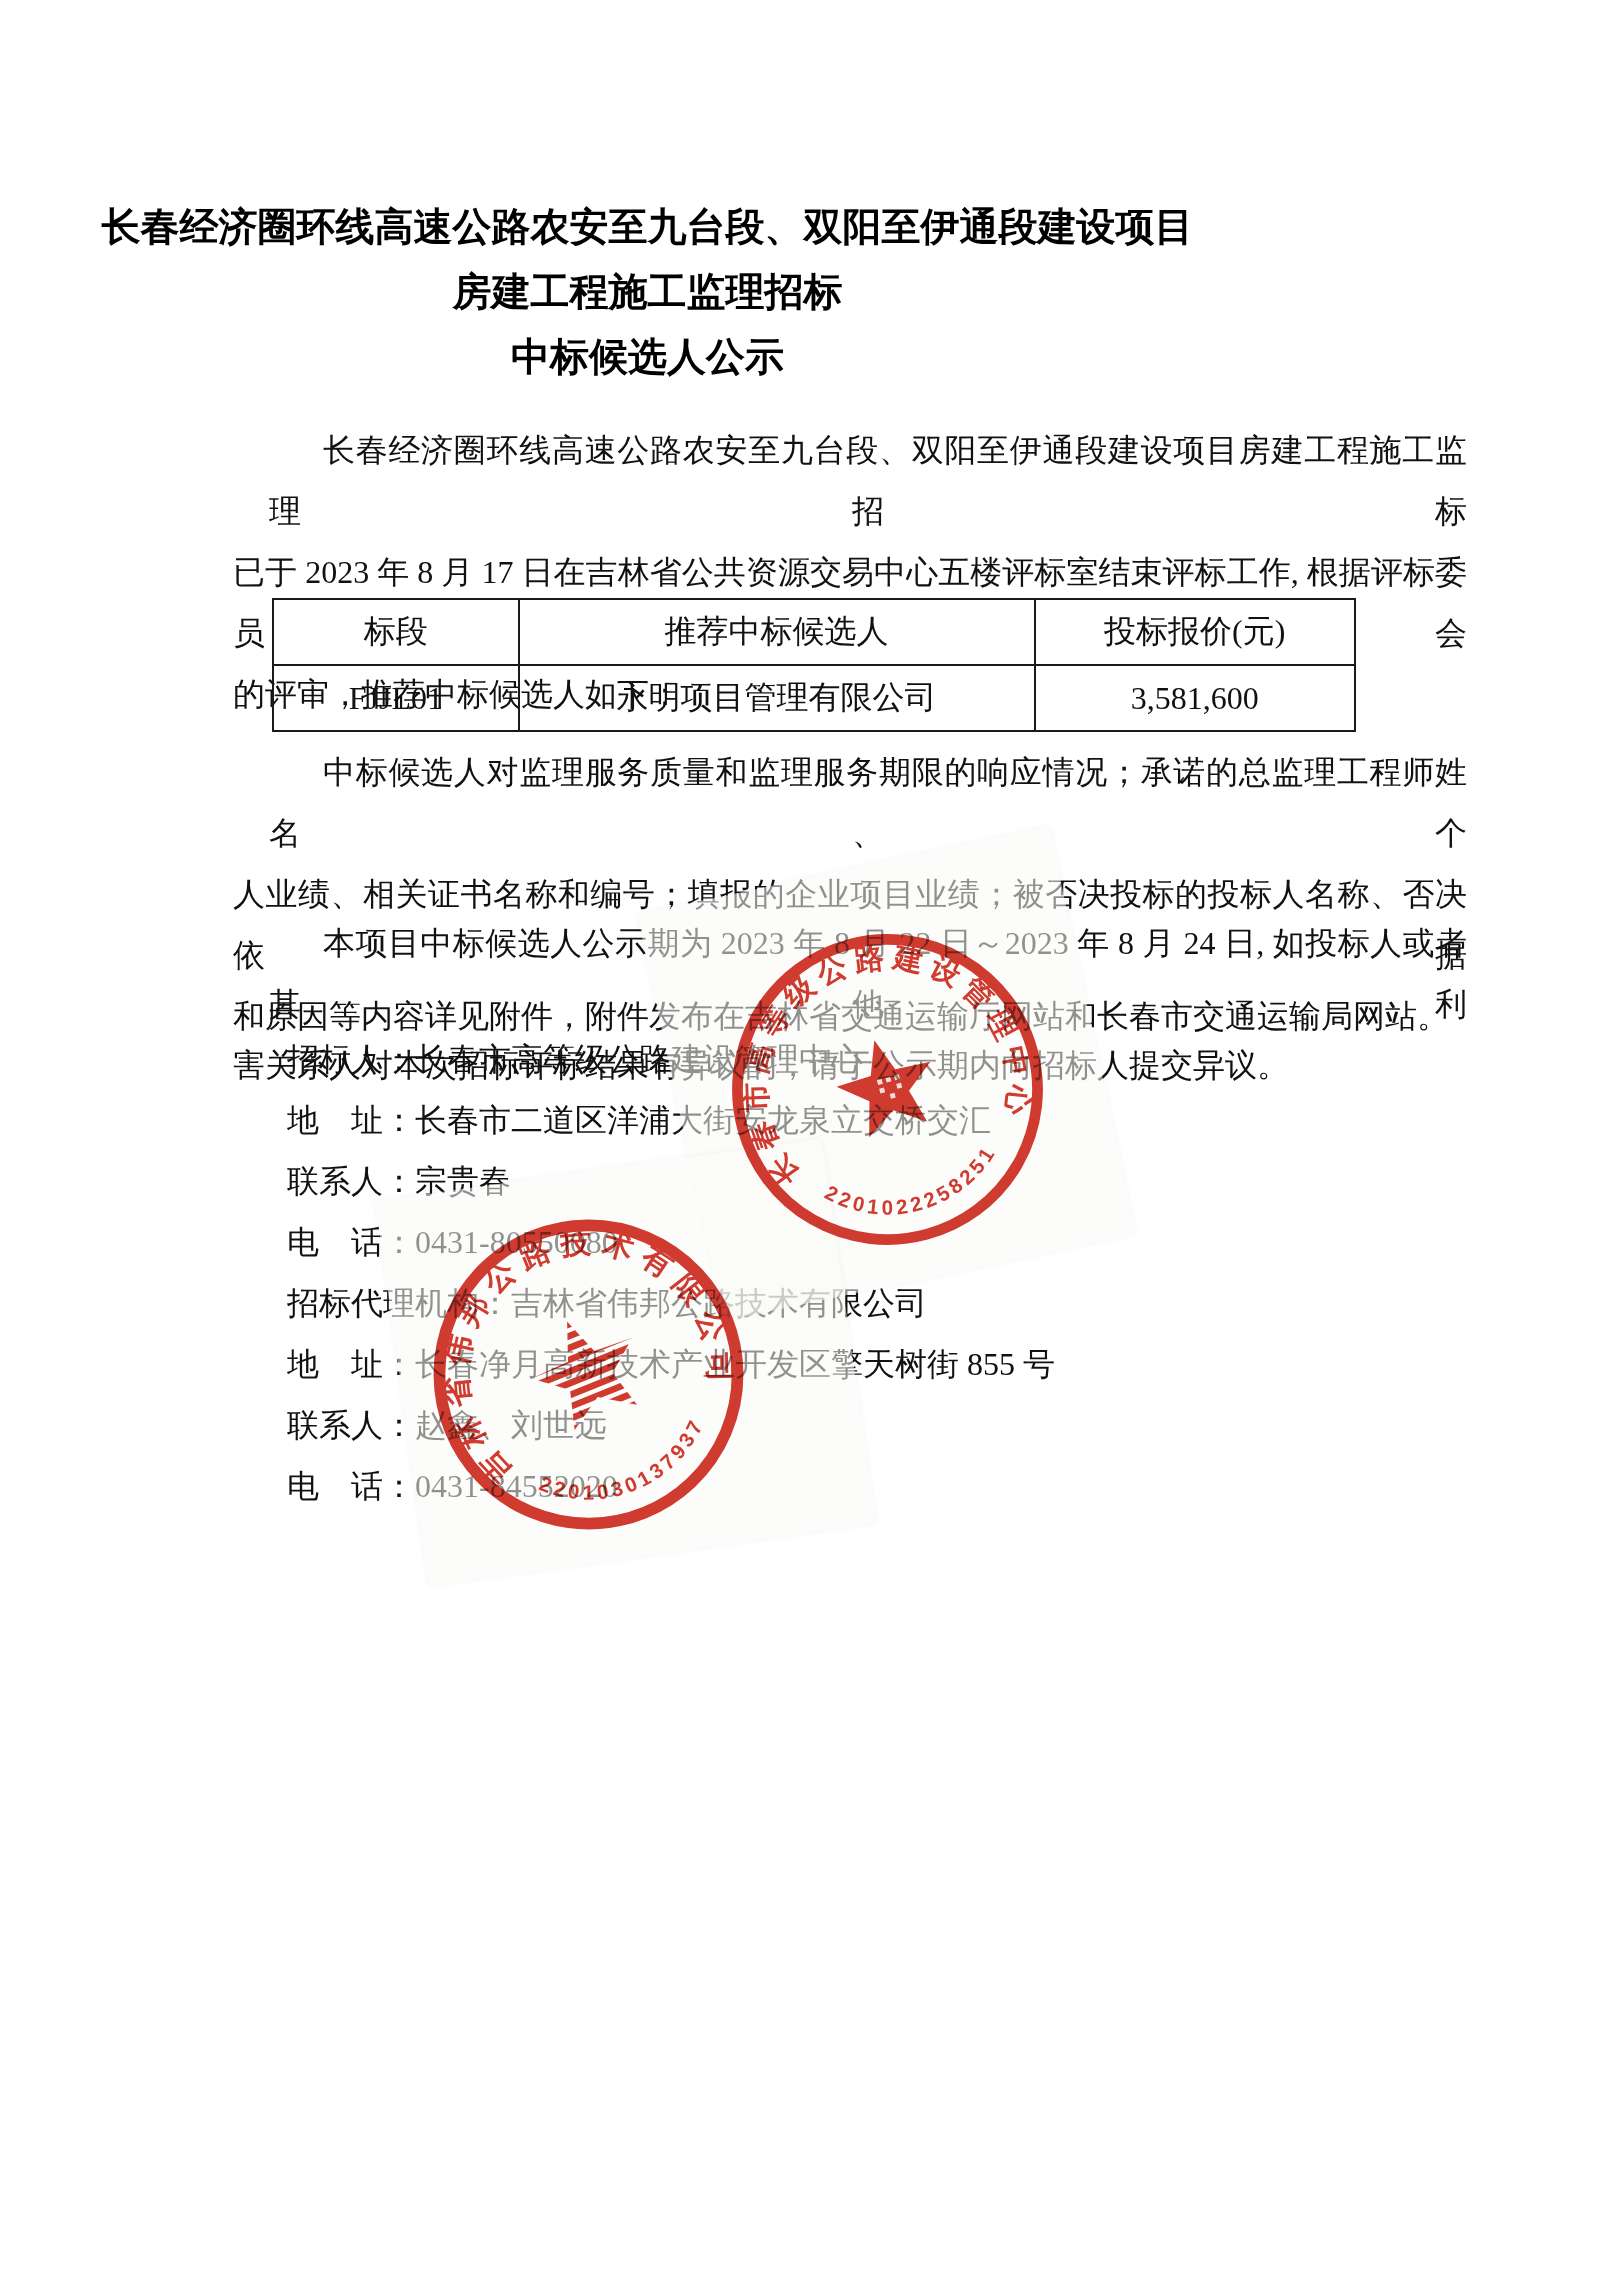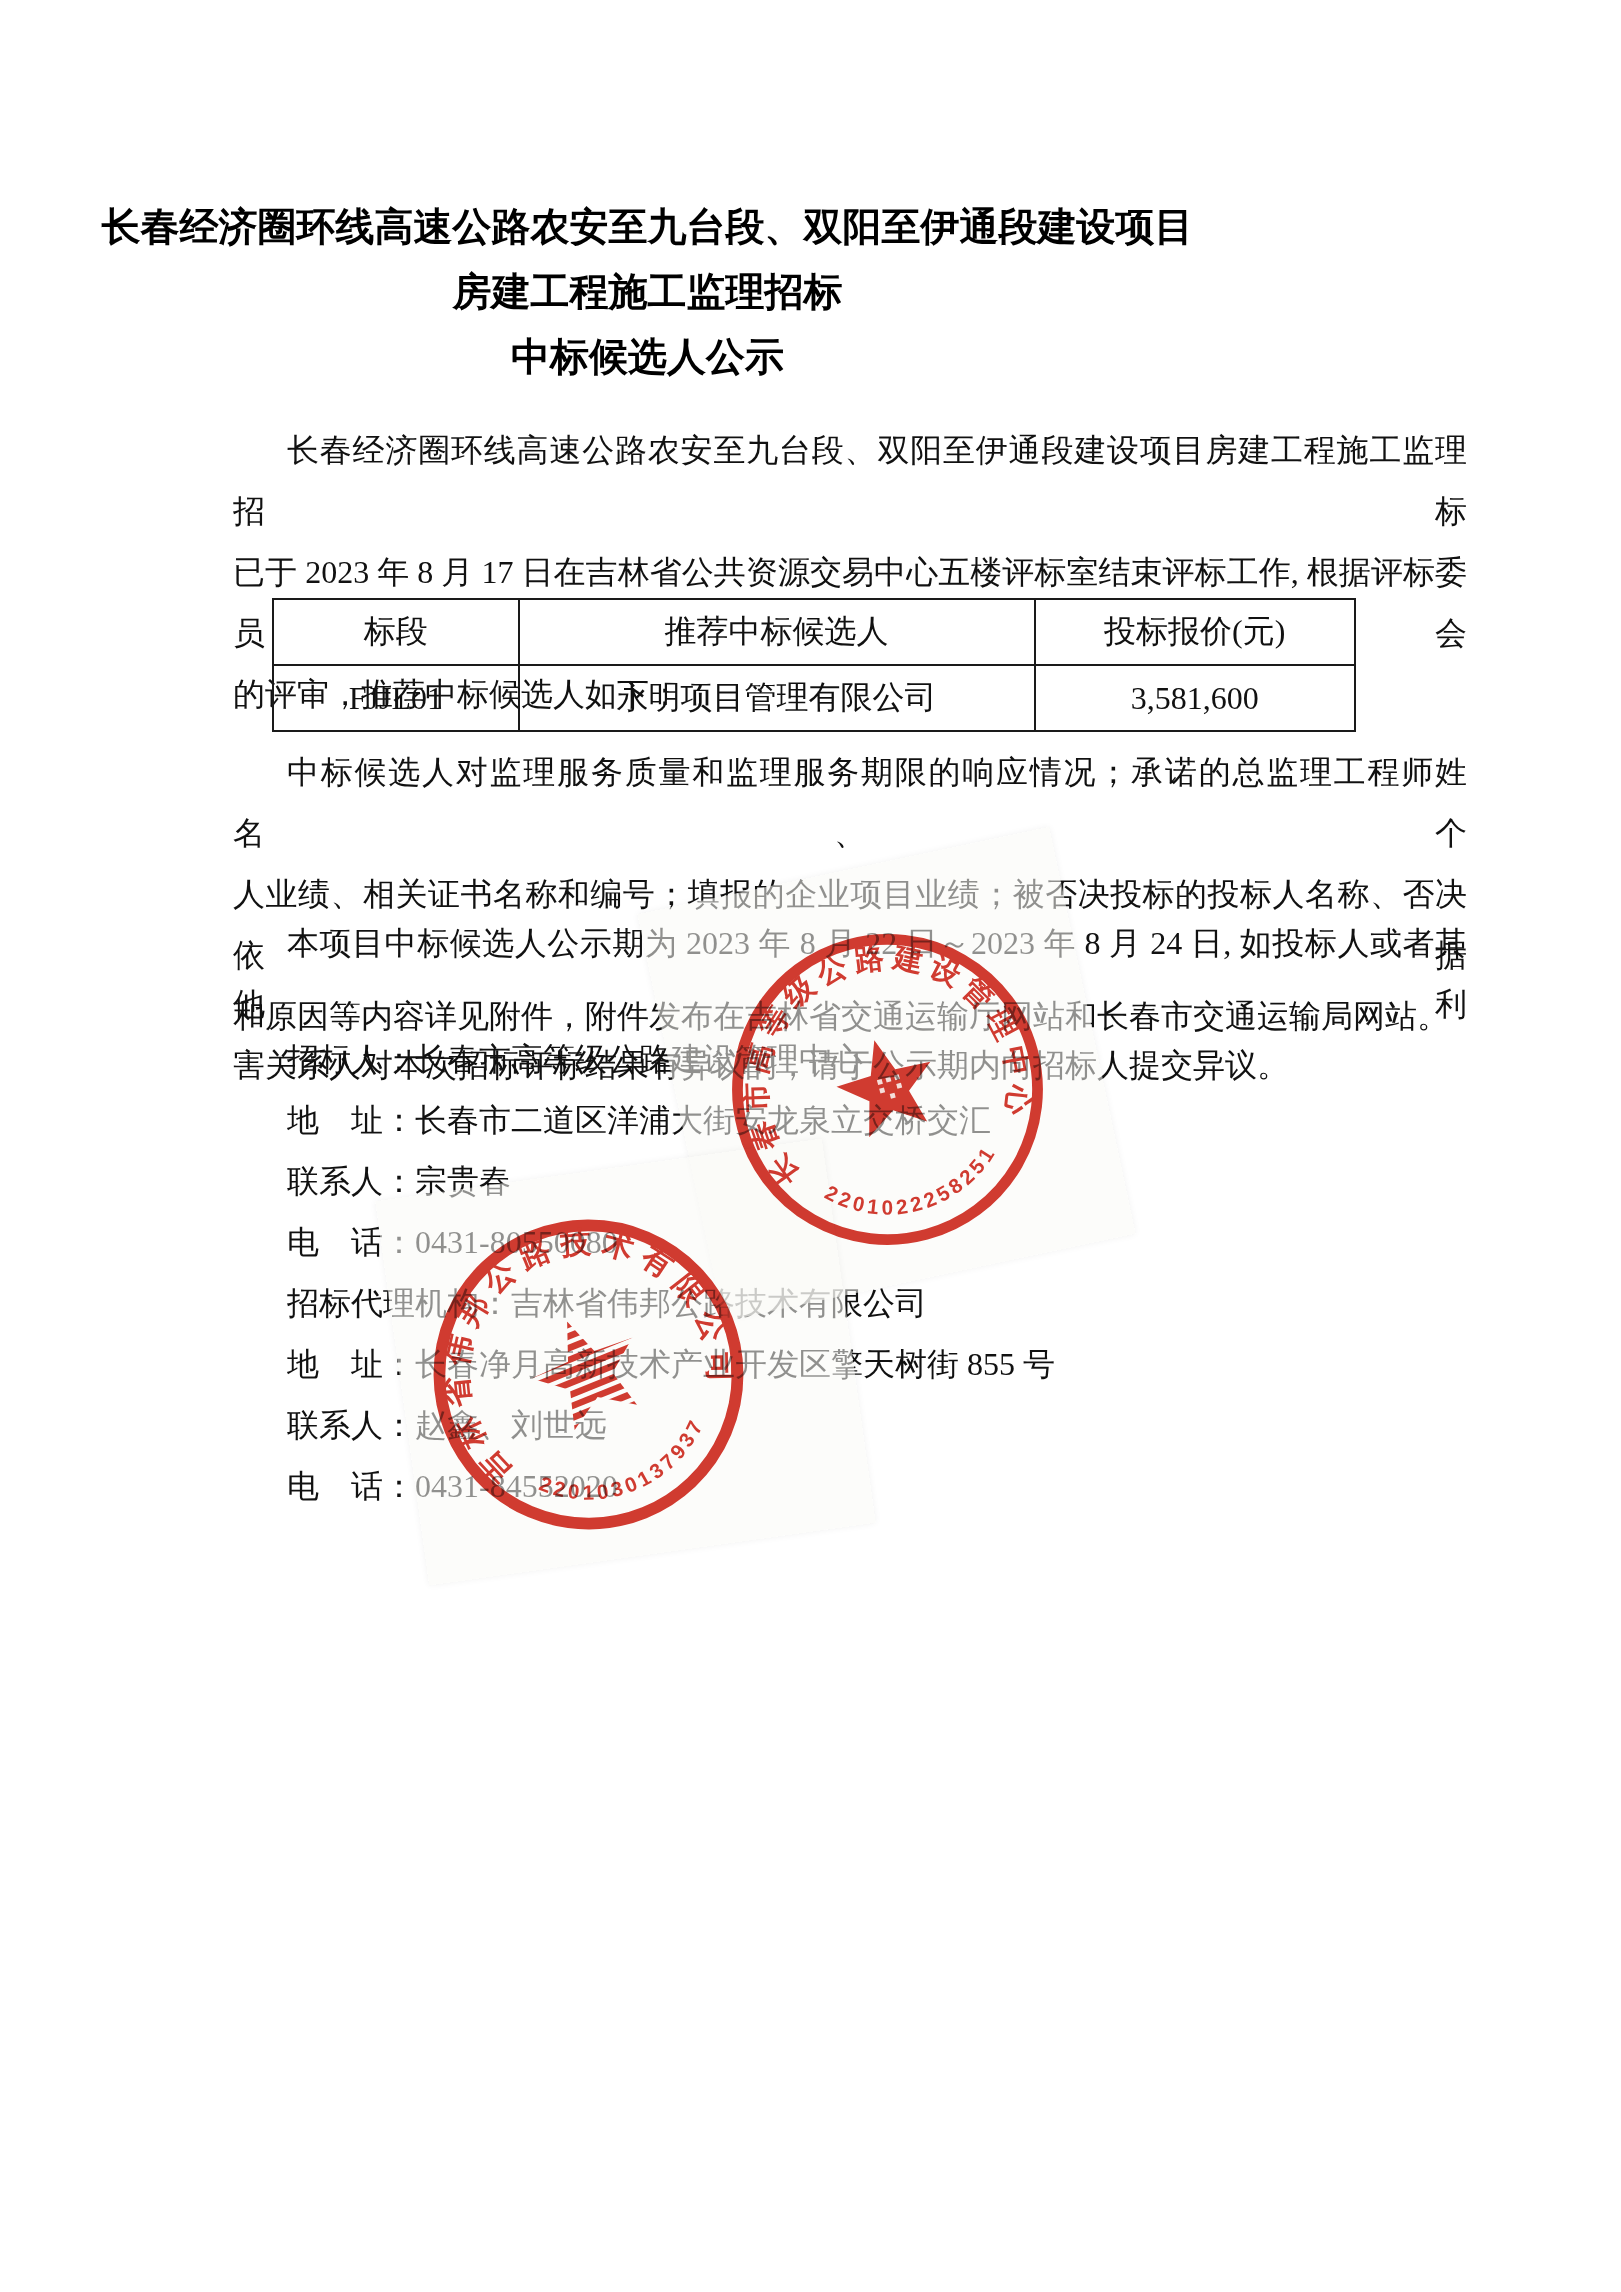--- a/index.html
+++ b/index.html
@@ -18,21 +18,21 @@
     font-family:"Liberation Sans","DejaVu Sans",sans-serif;
     font-weight:bold;font-size:39px;line-height:65px;color:#000;
     margin:0;
   }
   .para{
     position:absolute;left:233px;width:1234px;
     font-size:32px;line-height:61px;
   }
   .line{white-space:nowrap;}
   .line.fill{text-align:justify;text-align-last:justify;white-space:normal;}
-  .line.indent{text-indent:54px;}
+  .line.indent{text-indent:54px;margin-left:36px;}
   .p1{top:420px;}
   .p2{top:742px;}
   .p3{top:913px;}
   .contact-block{
     position:absolute;left:287px;top:1029px;width:1180px;
     font-size:32px;line-height:61px;
   }
   .date-line{
     position:absolute;left:287px;top:1515px;
     font-size:32px;line-height:61px;

